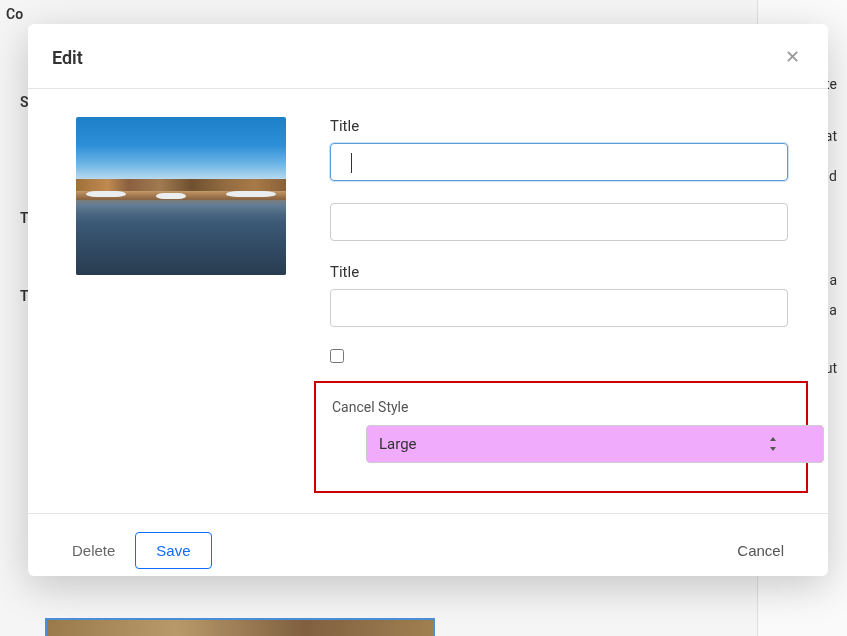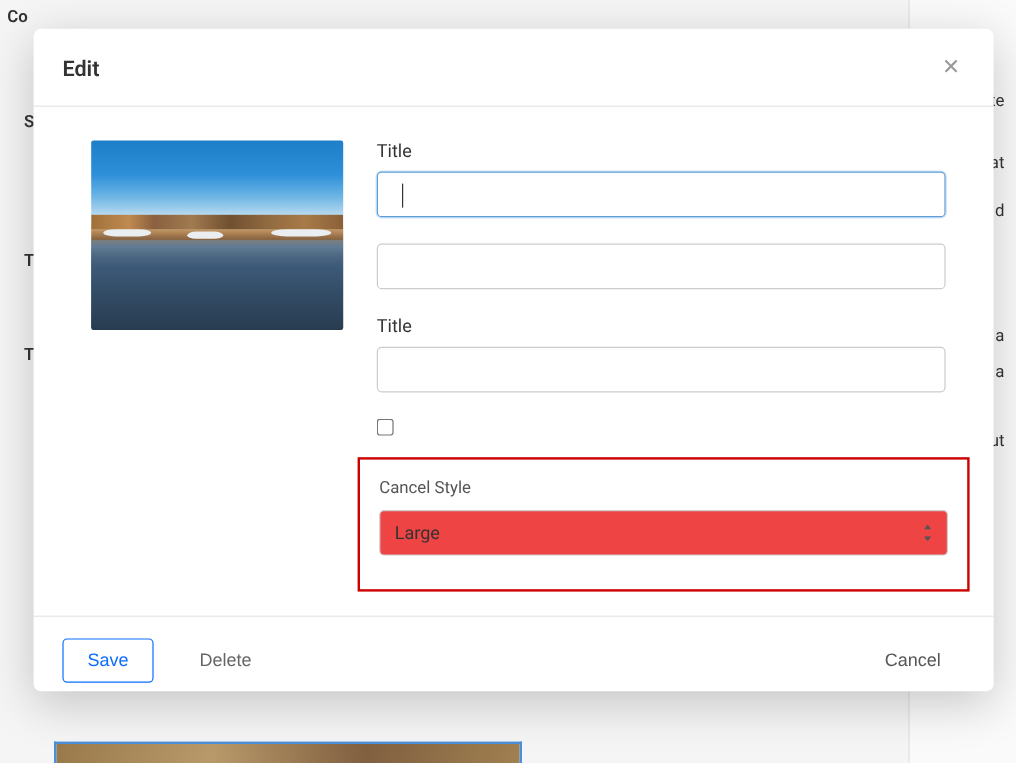--- a/index.html
+++ b/index.html
@@ -64,21 +64,21 @@
       font-size: 18px;
       color: #999;
       cursor: pointer;
       line-height: 1;
       padding: 4px;
     }
     .modal-body {
       flex: 1;
       padding: 28px 40px 20px 48px;
       display: flex;
-      gap: 28px;
+      gap: 44px;
     }
     .thumb {
       flex-shrink: 0;
     }
     .thumb-image {
       width: 210px;
       height: 158px;
       border-radius: 2px;
       background: linear-gradient(to bottom,
         #1e7fc9 0%, #2d8fd8 18%, #6fb6e5 30%, #bcdcf0 40%,
@@ -181,22 +181,23 @@
     }
     .select-box {
       width: 100%;
       height: 38px;
       border: 1px solid #ccc;
       border-radius: 4px;
       padding: 0 12px;
       font-size: 15px;
       display: flex;
       align-items: center;
-      background: #ef4444;
+      background: #f0abfc;
       cursor: pointer;
+      margin-left: 34px;
     }
     .select-arrows {
       position: absolute;
       right: 12px;
       top: 50%;
       transform: translateY(-50%);
       width: 10px;
       height: 14px;
     }
     .select-arrows::before, .select-arrows::after {
@@ -319,18 +320,18 @@
             <span>Large</span>
           </div>
           <span class="select-arrows"></span>
         </div>
       </div>
 
     </div>
   </div>
 
   <div class="modal-footer">
+    <button class="btn btn-delete">Delete</button>
     <button class="btn btn-save">Save</button>
-    <button class="btn btn-delete">Delete</button>
     <button class="btn btn-cancel">Cancel</button>
   </div>
 
 </div>
 
 </body></html>

